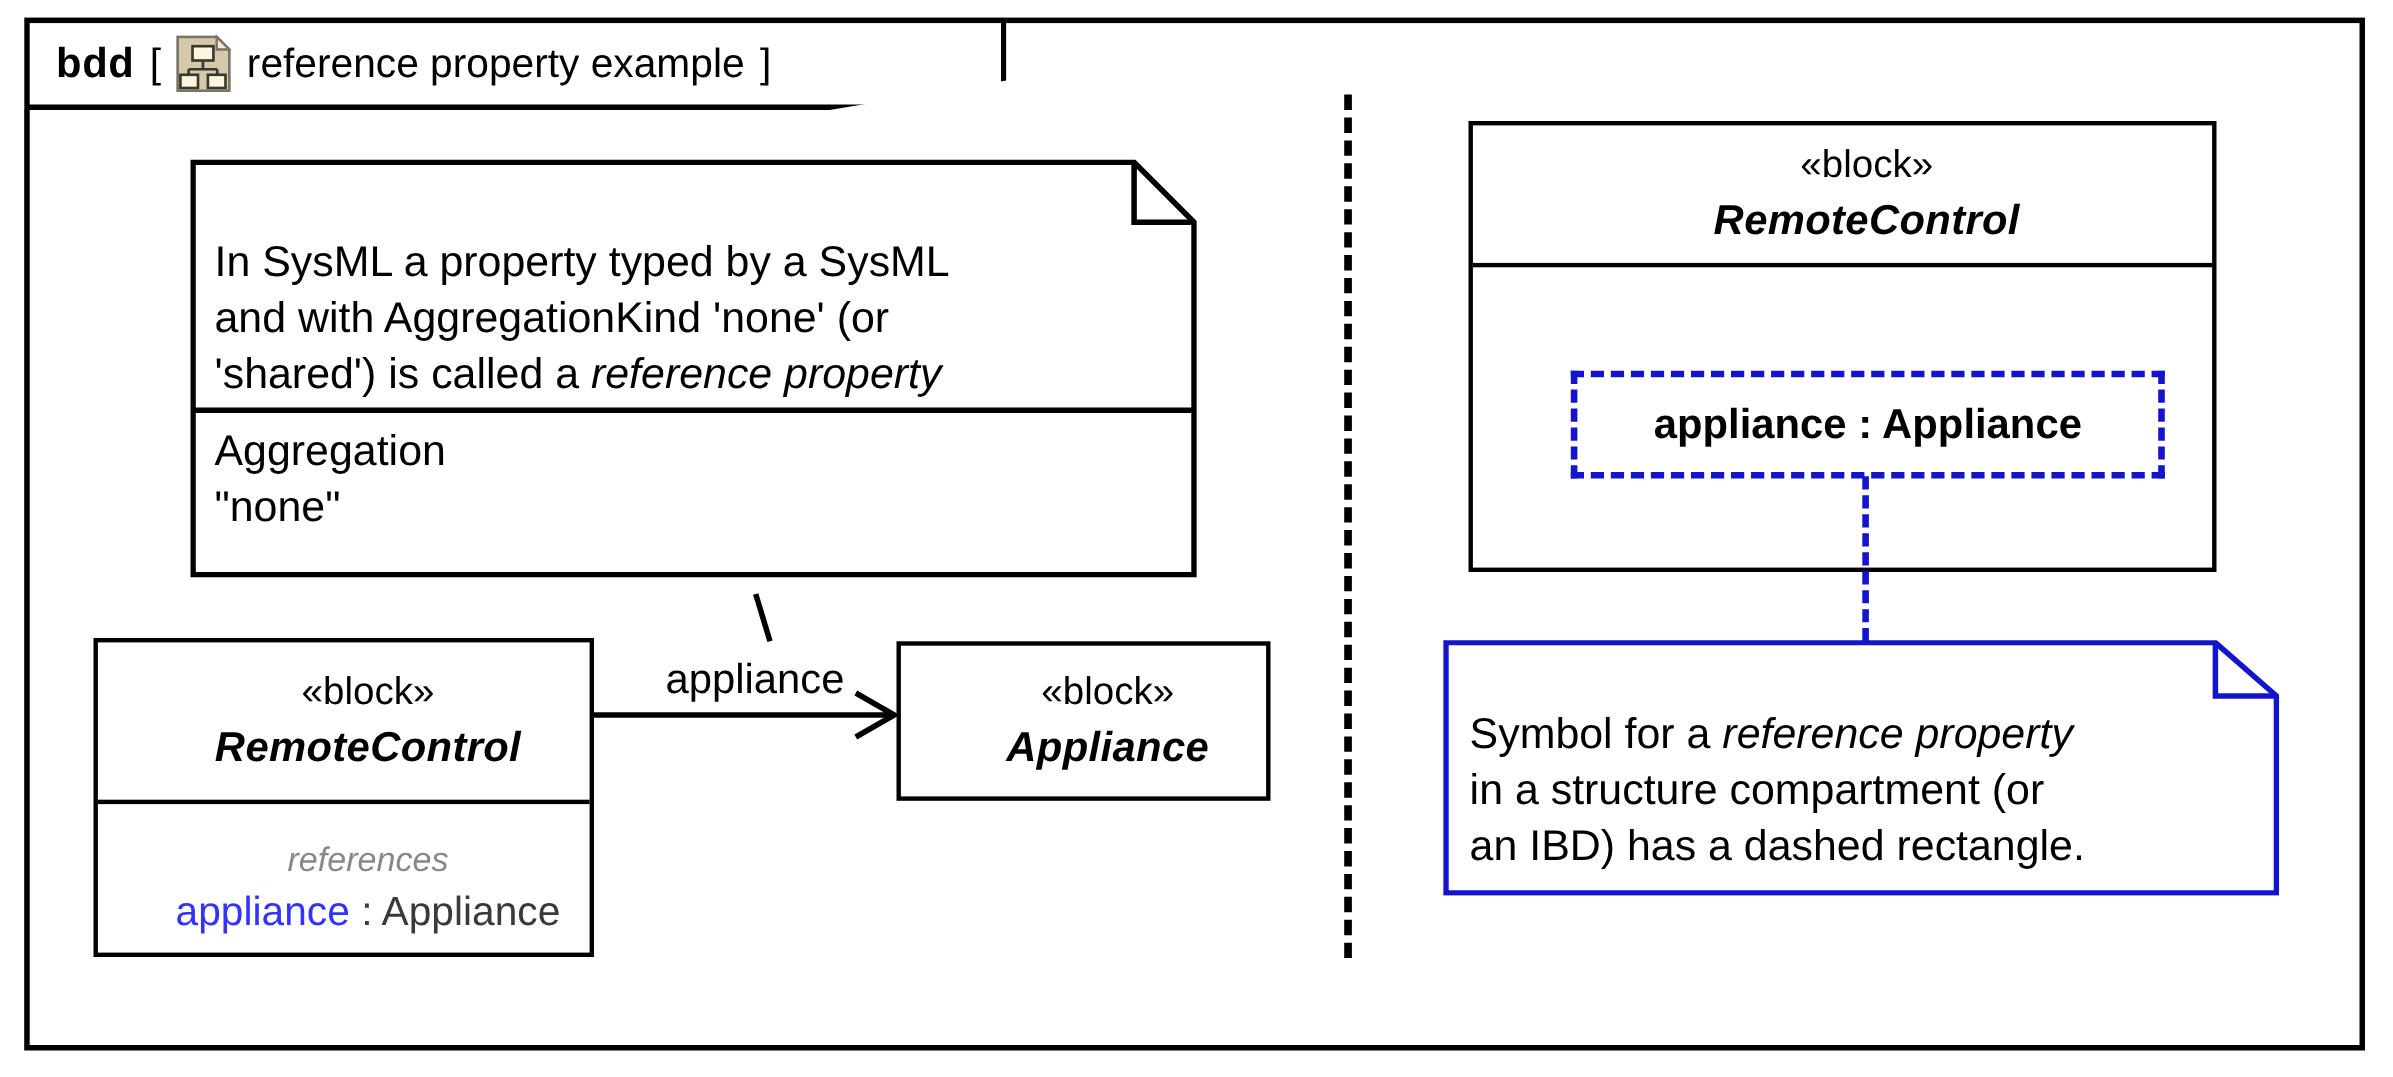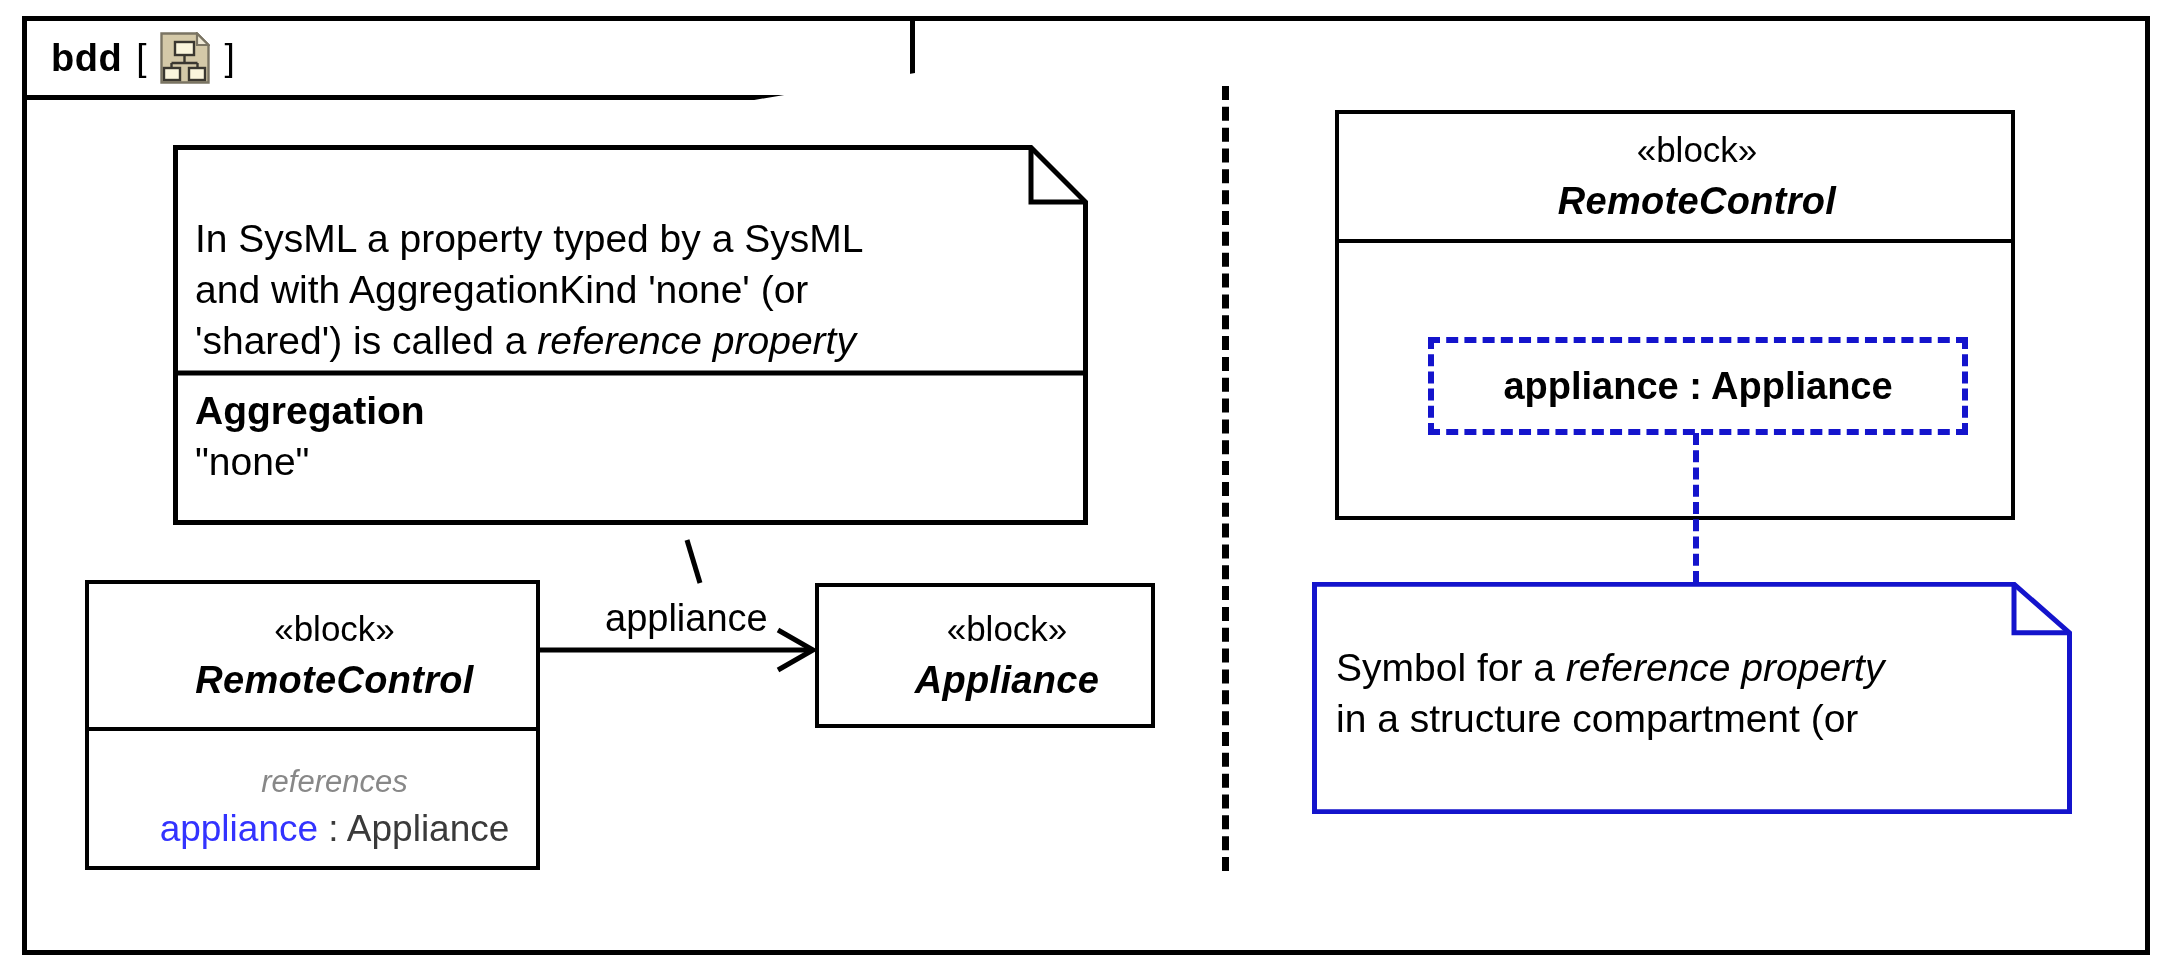--- a/index.html
+++ b/index.html
@@ -99,21 +99,21 @@
     box-sizing: border-box;
   }
 
   .note-line {
     font-size: 39px;
     line-height: 51px;
     color: #000000;
     white-space: nowrap;
   }
   .it { font-style: italic; }
-  .bd { font-weight: bold; }
+  .bd { font-weight: normal; }
 
   
   .block {
     position: absolute;
     background: #ffffff;
     border: 4px solid #000000;
     box-sizing: border-box;
   }
   .block-compartment {
     box-sizing: border-box;
@@ -213,20 +213,21 @@
           <path d="M37 1.5 V13 H48.5 Z" fill="#efe9d6" stroke="#7a7463" stroke-width="2.2"></path>
           <rect x="15" y="10" width="19" height="13" fill="#faf5dc" stroke="#3a3730" stroke-width="2.4"></rect>
           <line x1="24.5" y1="23" x2="24.5" y2="31" stroke="#3a3730" stroke-width="2.4"></line>
           <line x1="11.5" y1="31" x2="37.5" y2="31" stroke="#3a3730" stroke-width="2.4"></line>
           <line x1="11.5" y1="31" x2="11.5" y2="36" stroke="#3a3730" stroke-width="2.4"></line>
           <line x1="37.5" y1="31" x2="37.5" y2="36" stroke="#3a3730" stroke-width="2.4"></line>
           <rect x="4" y="36" width="16" height="12" fill="#faf5dc" stroke="#3a3730" stroke-width="2.4"></rect>
           <rect x="29" y="36" width="16" height="12" fill="#faf5dc" stroke="#3a3730" stroke-width="2.4"></rect>
         </svg>
       </span>
+      <span class="tab-title">reference property example</span>
       <span class="tab-bracket">]</span>
     </div>
   </div>
 
   <div class="note" style="left:173px; top:145px; width:915px; height:380px;">
     <svg class="note-body" viewBox="0 0 915 380" preserveAspectRatio="none">
       <path d="M2.5 2.5 H858 L912.5 57 V377.5 H2.5 Z" fill="#ffffff" stroke="#000000" stroke-width="5" vector-effect="non-scaling-stroke"></path>
       <path d="M858 2.5 V57 H912.5" fill="none" stroke="#000000" stroke-width="5" vector-effect="non-scaling-stroke"></path>
       <line x1="2.5" y1="228" x2="912.5" y2="228" stroke="#000000" stroke-width="5" vector-effect="non-scaling-stroke"></line>
     </svg>
@@ -288,20 +289,23 @@
       <path d="M2.5 2.5 H702 L757.5 58 V262.5 H2.5 Z" fill="#ffffff" stroke="#1414cc" stroke-width="5" vector-effect="non-scaling-stroke"></path>
       <path d="M702 2.5 V58 H757.5" fill="none" stroke="#1414cc" stroke-width="5" vector-effect="non-scaling-stroke"></path>
     </svg>
     <div class="note-text" style="left:24px; top:60px; width:720px;">
       <div class="note-line">
         <span>Symbol for a </span><span class="it">reference property</span>
       </div>
       <div class="note-line">
         <span>in a structure compartment (or</span>
       </div>
+      <div class="note-line">
+        <span>an IBD) has a dashed rectangle.</span>
+      </div>
     </div>
   </div>
 
   <div class="leader-blue" style="left:1693px; top:433px; height:150px;"></div>
 
   <div class="vline-dashed-sep" style="left:1222px; top:86px; height:785px;"></div>
 
   <svg class="overlay">
 
     <line x1="540" y1="650" x2="812" y2="650" stroke="#000000" stroke-width="5"></line>

